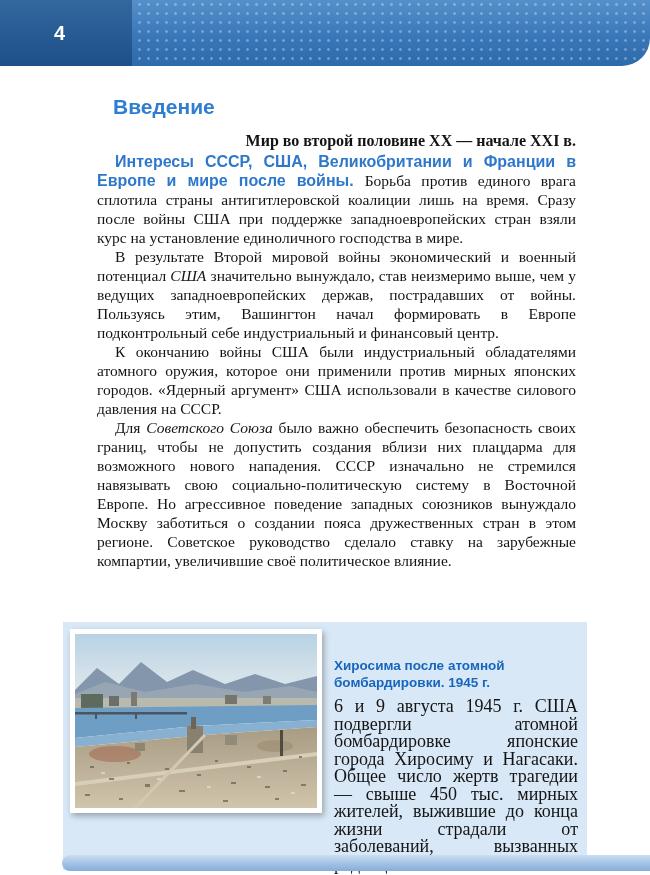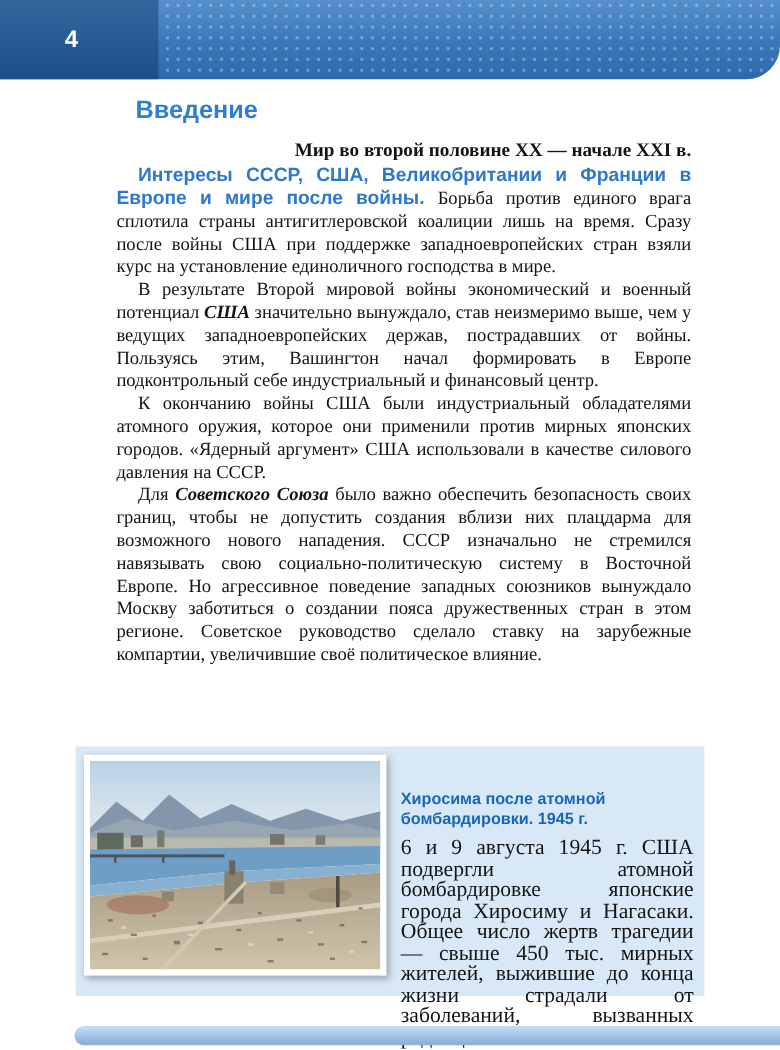--- a/index.html
+++ b/index.html
@@ -16,28 +16,28 @@
             background-size:9px 9px; border-bottom-right-radius:28px; }
   .page-num-block { position:absolute; top:0; left:0; width:132px; height:66px;
             background:linear-gradient(180deg,#33689f 0%, #1d4f88 100%);
             display:flex; align-items:center; }
   .page-num { color:#ffffff; font-family:"Liberation Sans", sans-serif;
             font-weight:bold; font-size:20px; margin-left:54px; }
 
   
   .content { position:absolute; left:97px; top:80px; width:479px; color:#141414; }
   .intro-title { font-family:"Liberation Sans", sans-serif; color:#2f7ed1;
-            font-weight:bold; font-size:21px; margin-left:16px; margin-bottom:12px; }
+            font-weight:bold; font-size:21px; margin-left:16px; margin-bottom:12px;margin-top:15px; }
   .heading { font-weight:bold; font-size:16px; text-indent:18px; margin-bottom:1px; line-height:20px;text-align:right; }
   p.body { font-size:15.5px; line-height:19px; text-align:justify; text-indent:18px; }
   .lead { color:#2e78cc; font-weight:bold; font-family:"Liberation Sans", sans-serif; font-size:16px; }
-  .bi { font-weight:bold; font-style:italic; }
+  .bi { font-weight:normal; font-style:italic; }
 
   
-  .infobox { position:absolute; left:63px; top:622px; width:524px; height:208px;
+  .infobox { position:absolute; left:63px; top:622px; width:524px; height:248px;
             background:#d9e8f6; display:flex; gap:12px; padding:7px; }
   .photo-frame { flex:none; width:252px; height:184px; background:#ffffff; padding:5px;
             box-shadow:2px 3px 6px rgba(0,0,0,0.30); }
   .photo-frame svg { display:block; width:242px; height:174px; }
   .infobox-text { flex:1; padding-top:28px; padding-right:2px; }
   .infobox-title { font-family:"Liberation Sans", sans-serif; font-weight:bold;
             font-size:13.5px; color:#1766bd; line-height:17px; margin-bottom:7px; }
   .infobox-body { font-size:18px; line-height:17.5px; text-align:justify; color:#141414; }
 
   

